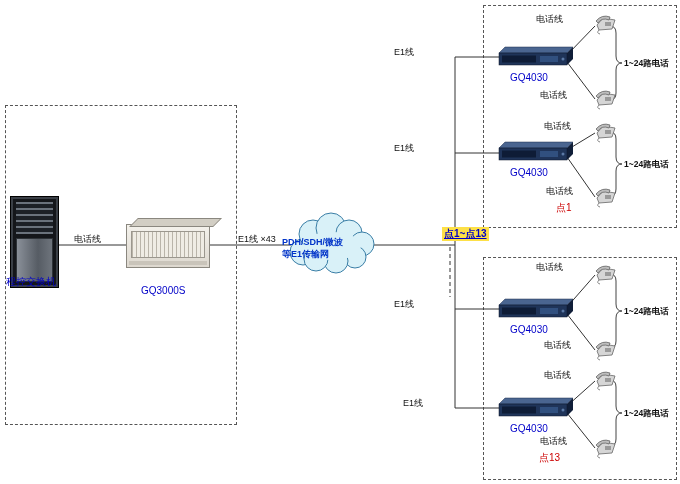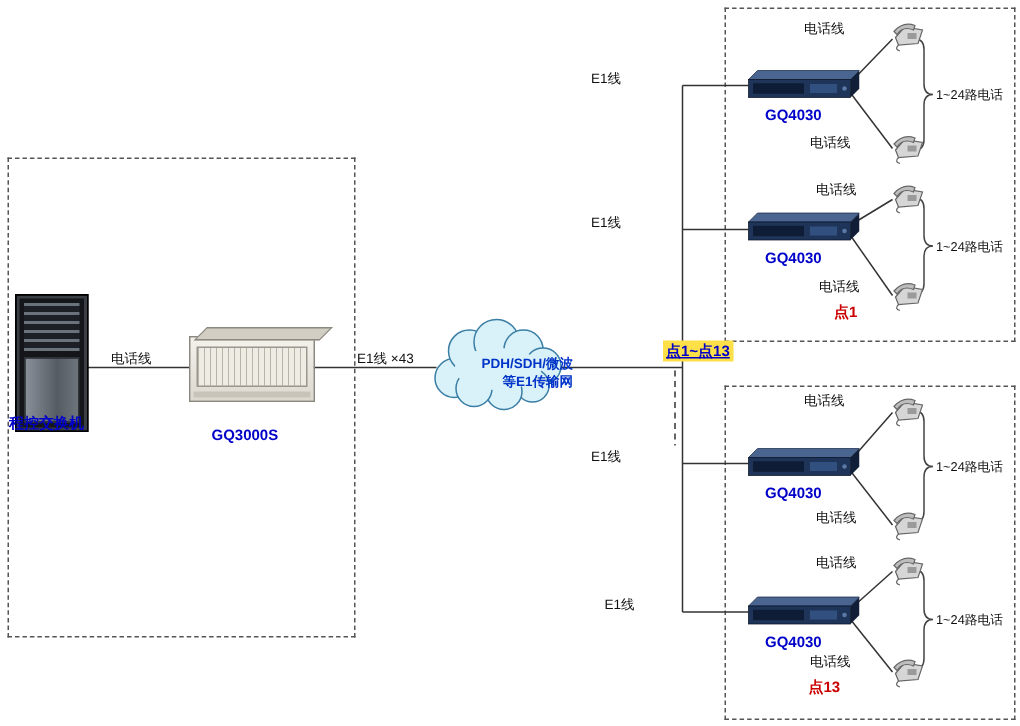--- a/index.html
+++ b/index.html
@@ -1,26 +1,26 @@
 <!DOCTYPE html>
 <html><head>
 <meta charset="utf-8">
 <style>
   html,body{margin:0;padding:0;background:#fff;}
   .canvas{position:relative;width:680px;height:484px;background:#ffffff;
           font-family:"Liberation Sans","DejaVu Sans",sans-serif;overflow:hidden;}
   .wires{position:absolute;left:0;top:0;z-index:1;}
   .dashed-box{position:absolute;border:1px dashed #555;z-index:0;}
   .lbl{position:absolute;font-size:9px;color:#111;white-space:nowrap;z-index:3;}
-  .blbl{position:absolute;font-size:10px;font-weight:bold;color:#0000c8;white-space:nowrap;z-index:3;}
-  .rlbl{position:absolute;font-size:10px;font-weight:bold;color:#cc0000;white-space:nowrap;z-index:3;}
+  .blbl{position:absolute;font-size:10px;font-weight:normal;color:#0000c8;white-space:nowrap;z-index:3;}
+  .rlbl{position:absolute;font-size:10px;font-weight:normal;color:#cc0000;white-space:nowrap;z-index:3;}
   .range-lbl{position:absolute;font-size:10px;font-weight:bold;color:#0000c8;background:#fde047;
              padding:0 2px;white-space:nowrap;z-index:3;text-decoration:underline;}
-  .grp{position:absolute;font-size:8.5px;color:#111;white-space:nowrap;z-index:3;}
-  .cloud-text{position:absolute;left:282px;width:100px;text-align:right;font-size:9px;
+  .grp{position:absolute;font-size:8.5px;color:#111;white-space:nowrap;z-index:3;font-weight:bold;}
+  .cloud-text{position:absolute;left:282px;width:100px;text-align:left;font-size:9px;
               font-weight:bold;color:#0033c8;z-index:3;}
   .dev{position:absolute;z-index:2;}
   .phone{position:absolute;z-index:2;}
   
   .rack{position:absolute;left:10px;top:196px;width:47px;height:90px;background:#14161a;
         border:1px solid #000;box-shadow:inset 0 0 0 2px #3a3f46;z-index:2;}
   .rack-slats{position:absolute;left:5px;right:5px;top:5px;height:32px;
         background:repeating-linear-gradient(180deg,#6a727c 0 2px,#1c2026 2px 6px);}
   .rack-door{position:absolute;left:5px;right:5px;top:41px;bottom:5px;
         background:linear-gradient(90deg,#8a9099,#565c64 60%,#6e747c);border:1px solid #2e3338;}

